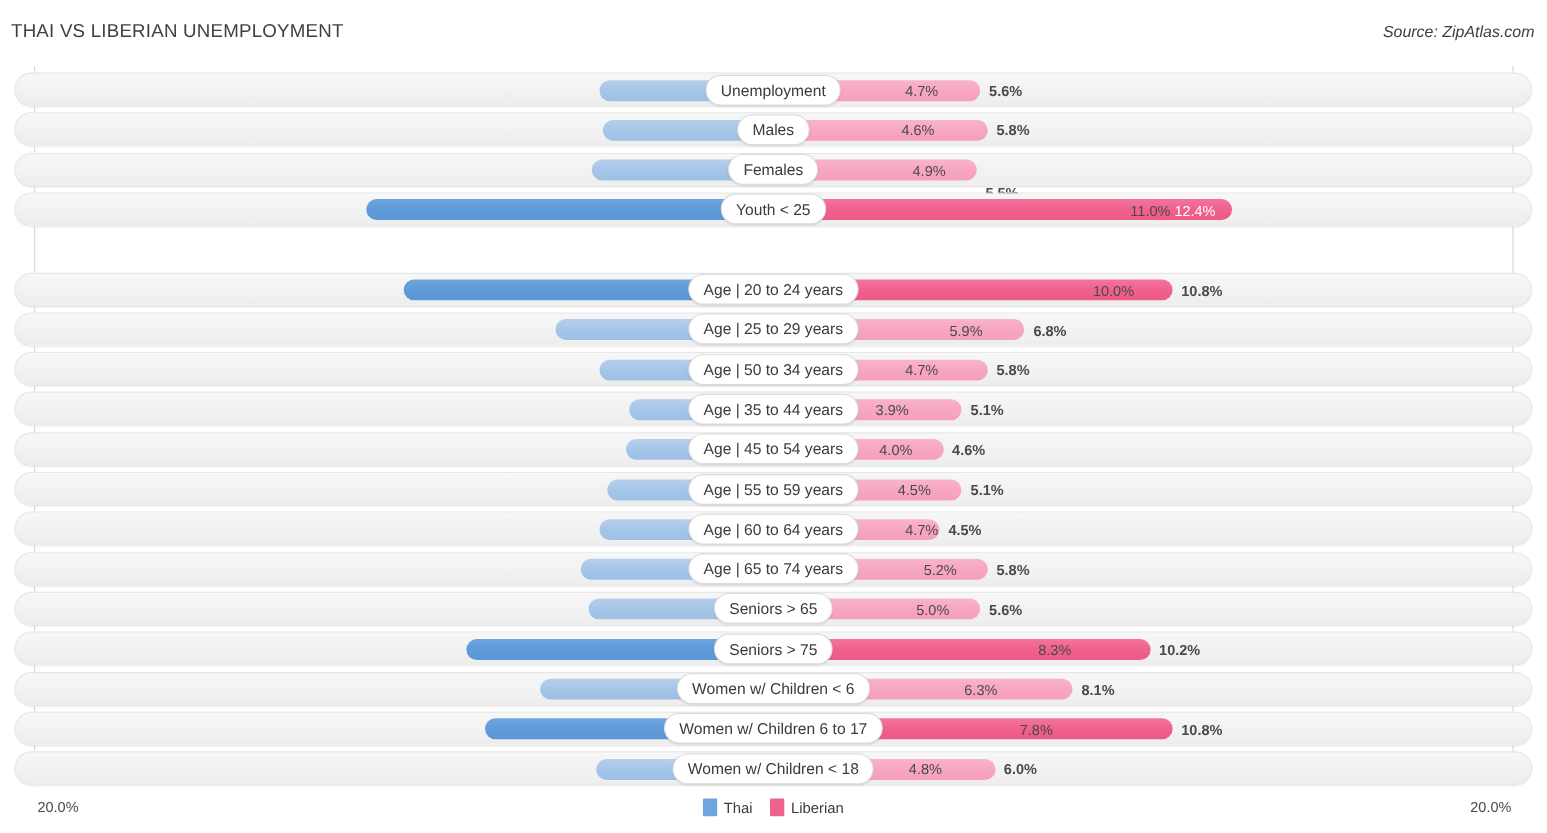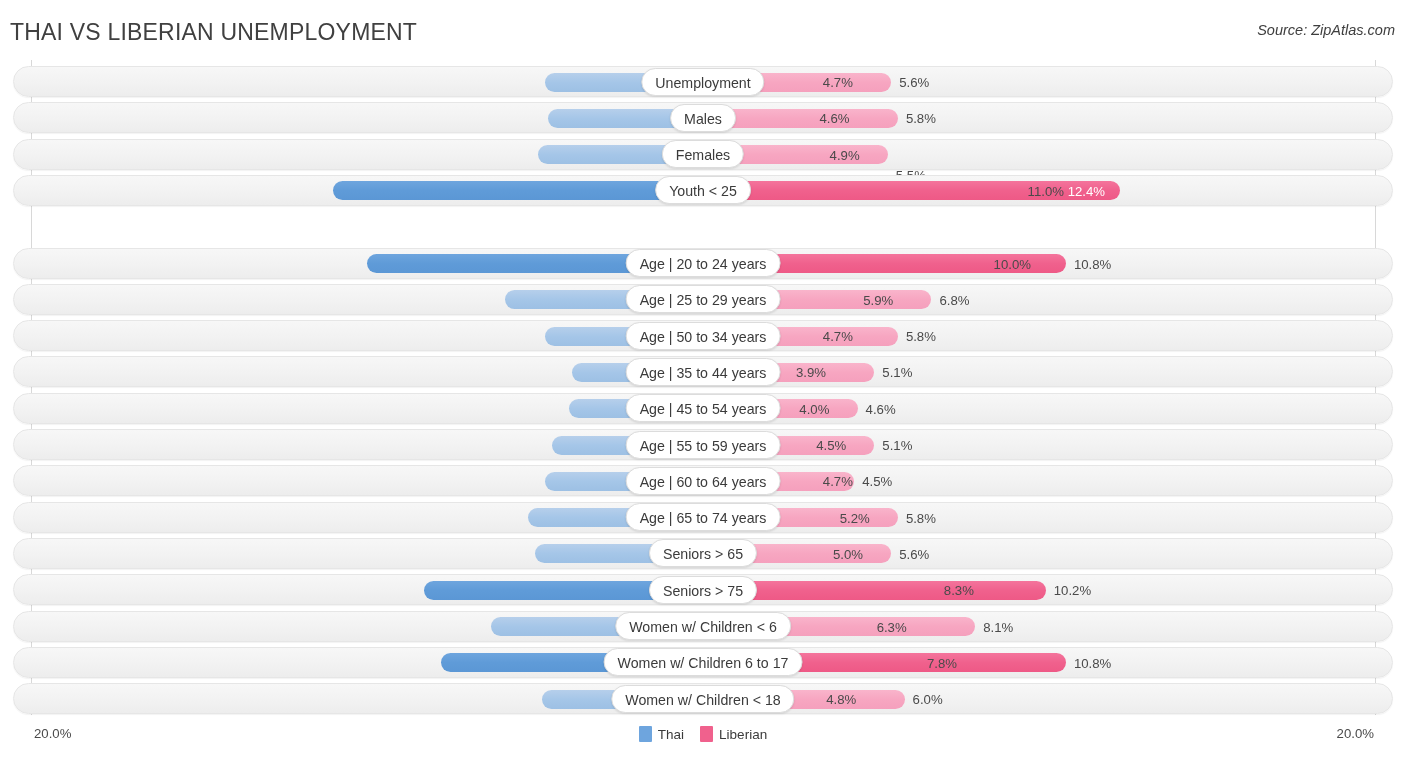--- a/index.html
+++ b/index.html
@@ -9,21 +9,21 @@
     font-family:"Liberation Sans", sans-serif;
     color:#3b3b3b;
     overflow:hidden;
   }
   .page{position:relative;width:1406px;height:757px;}
 
   
   .hdr{position:absolute;left:0;top:0;width:1406px;height:60px;}
   .title{
     position:absolute;left:10px;top:19px;
-    font-size:23px;letter-spacing:.2px;color:#404040;
+    font-size:17px;letter-spacing:.2px;color:#404040;
     font-weight:400;white-space:nowrap;
   }
   .source{
     position:absolute;right:11px;top:22px;
     font-size:14.5px;font-style:italic;color:#3e3e3e;
     white-space:nowrap;
   }
 
   
   .chart{position:absolute;left:0;top:60px;width:1406px;height:655px;}
@@ -60,21 +60,21 @@
   .bar.right.lite{background:linear-gradient(to bottom,#f9b4cb 0%,#f7a6c1 50%,#f5a0bd 100%);}
   .bar.right.dark{background:linear-gradient(to bottom,#f4749c 0%,#f0618d 50%,#ee5986 100%);}
 
   
   .val{
     position:absolute;top:8px;
     font-size:13.2px;line-height:19px;color:#4a4a4a;
     white-space:nowrap;
   }
   .val.outL{text-align:right;}
-  .val.outR{text-align:right;}
+  .val.outR{text-align:right;font-weight:bold;}
   .val.inL,.val.inR{color:#ffffff;}
 
   
   .pill{
     position:absolute;top:2.5px;left:50%;
     transform:translateX(-50%);
     height:28px;line-height:28px;
     padding:0 13px;
     background:#ffffff;
     border:1px solid #dcdcdc;

